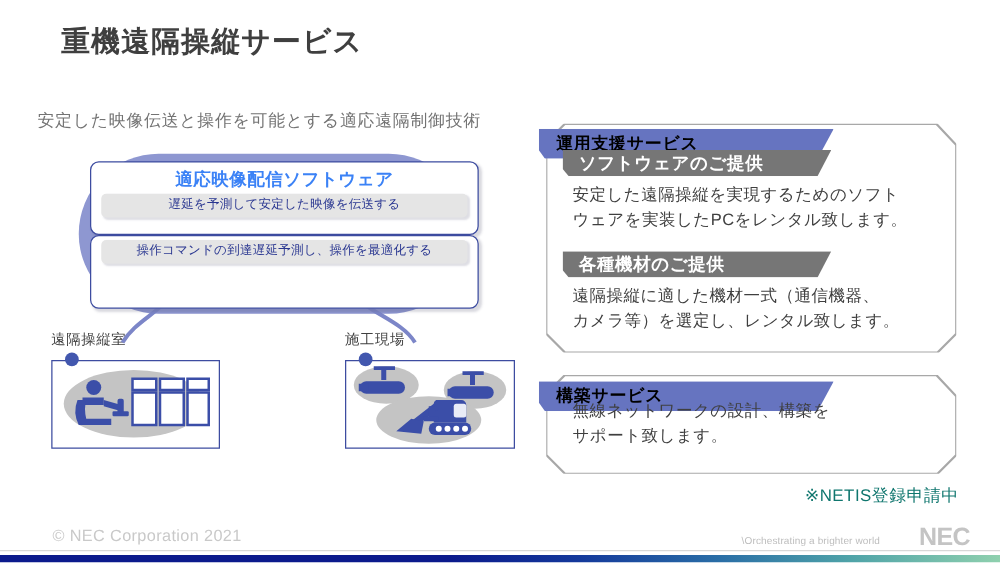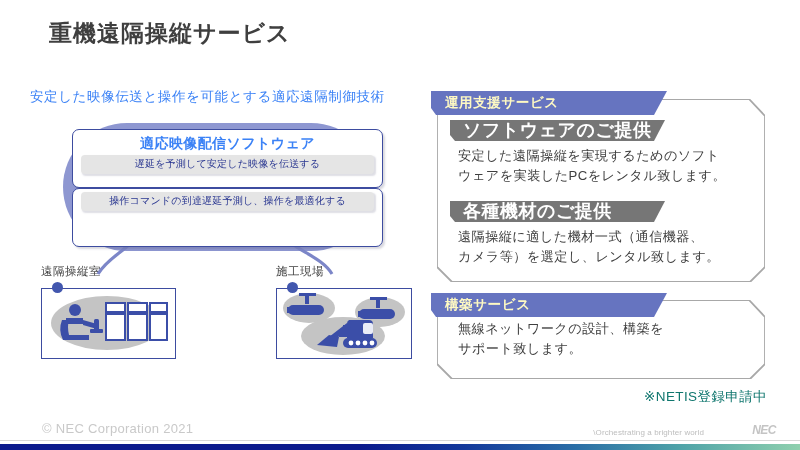--- a/index.html
+++ b/index.html
@@ -24,21 +24,21 @@
     font-weight: 700;
     white-space: nowrap;
     margin-left: 25px;
   }
 
   
   .left-subtitle {
     position: absolute;
     left: 30px; top: 88px;
     font-size: 13.5px;
-    color: #3b82f6;
+    color: #737373;
     letter-spacing: 0.6px;
     white-space: nowrap;
   }
 
   
   .blob {
     position: absolute;
     left: 63px; top: 123px;
     width: 312px; height: 128px;
     background: #8e97d1;
@@ -120,40 +120,41 @@
     left: 437px; top: 300px; width: 328px; height: 79px;
     z-index: 2;
   }
 
   
   .banner-main {
     position: absolute;
     z-index: 5;
     height: 24px;
     background: #6674c0;
-    color: #fef9c3;
+    color: #000000;
     font-size: 13.5px;
     font-weight: bold;
     letter-spacing: 0.6px;
     line-height: 24px;
     padding-left: 14px;
     box-sizing: border-box;
     clip-path: polygon(0 0, 100% 0, calc(100% - 13px) 100%, 5px 100%, 0 calc(100% - 7px));
+    margin-top: 12px;
   }
   .banner-main.ops   { left: 431px; top: 91px;  width: 236px; }
   .banner-main.build { left: 431px; top: 293px; width: 236px; }
 
   
   .banner-sub {
     position: absolute;
     z-index: 5;
     height: 21px;
     background: #767676;
     color: #ffffff;
-    font-size: 18px;
+    font-size: 14px;
     font-weight: bold;
     letter-spacing: 0.5px;
     line-height: 21px;
     padding-left: 13px;
     box-sizing: border-box;
     clip-path: polygon(0 0, 100% 0, calc(100% - 11px) 100%, 5px 100%, 0 calc(100% - 6px));
   }
   .banner-sub.one { left: 450px; top: 120px; width: 215px; }
   .banner-sub.two { left: 450px; top: 201px; width: 215px; }
 
@@ -196,26 +197,25 @@
   .footer-tag {
     position: absolute;
     right: 96px; bottom: 13px;
     font-size: 8px;
     color: #bdbdbd;
     letter-spacing: 0.1px;
   }
   .footer-logo {
     position: absolute;
     right: 24px; bottom: 11px;
-    font-size: 12px;
+    font-size: 20px;
     font-weight: bold;
     color: #c4c4c4;
     letter-spacing: -0.5px;
     line-height: 18px;
-    font-style: italic;
   }
   .gradient-bar {
     position: absolute;
     left: 0; right: 0; bottom: 0;
     height: 6px;
     background: linear-gradient(to right,
       #0b1a8c 0%, #0b1a8c 45%, #14399b 58%,
       #2a6ea6 72%, #4fa3a8 85%, #8fd0ae 100%);
   }
 </style>

